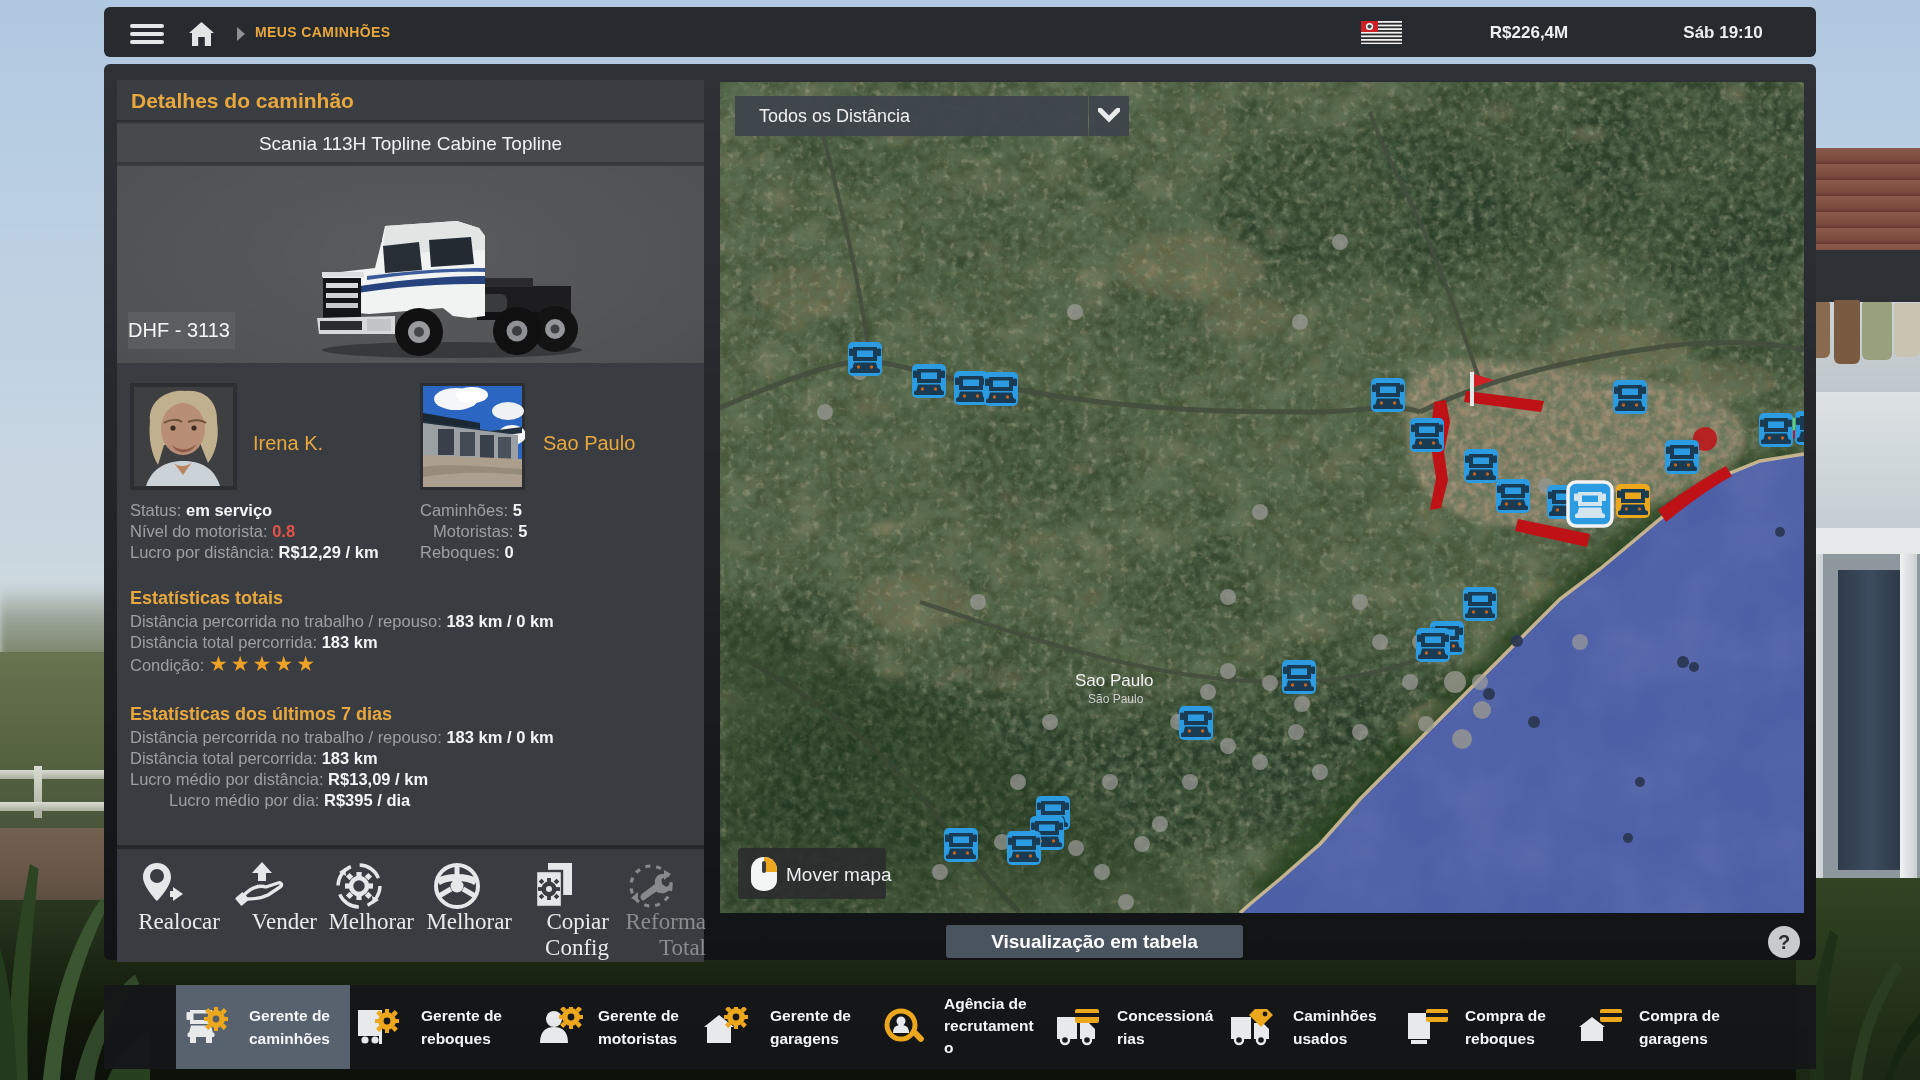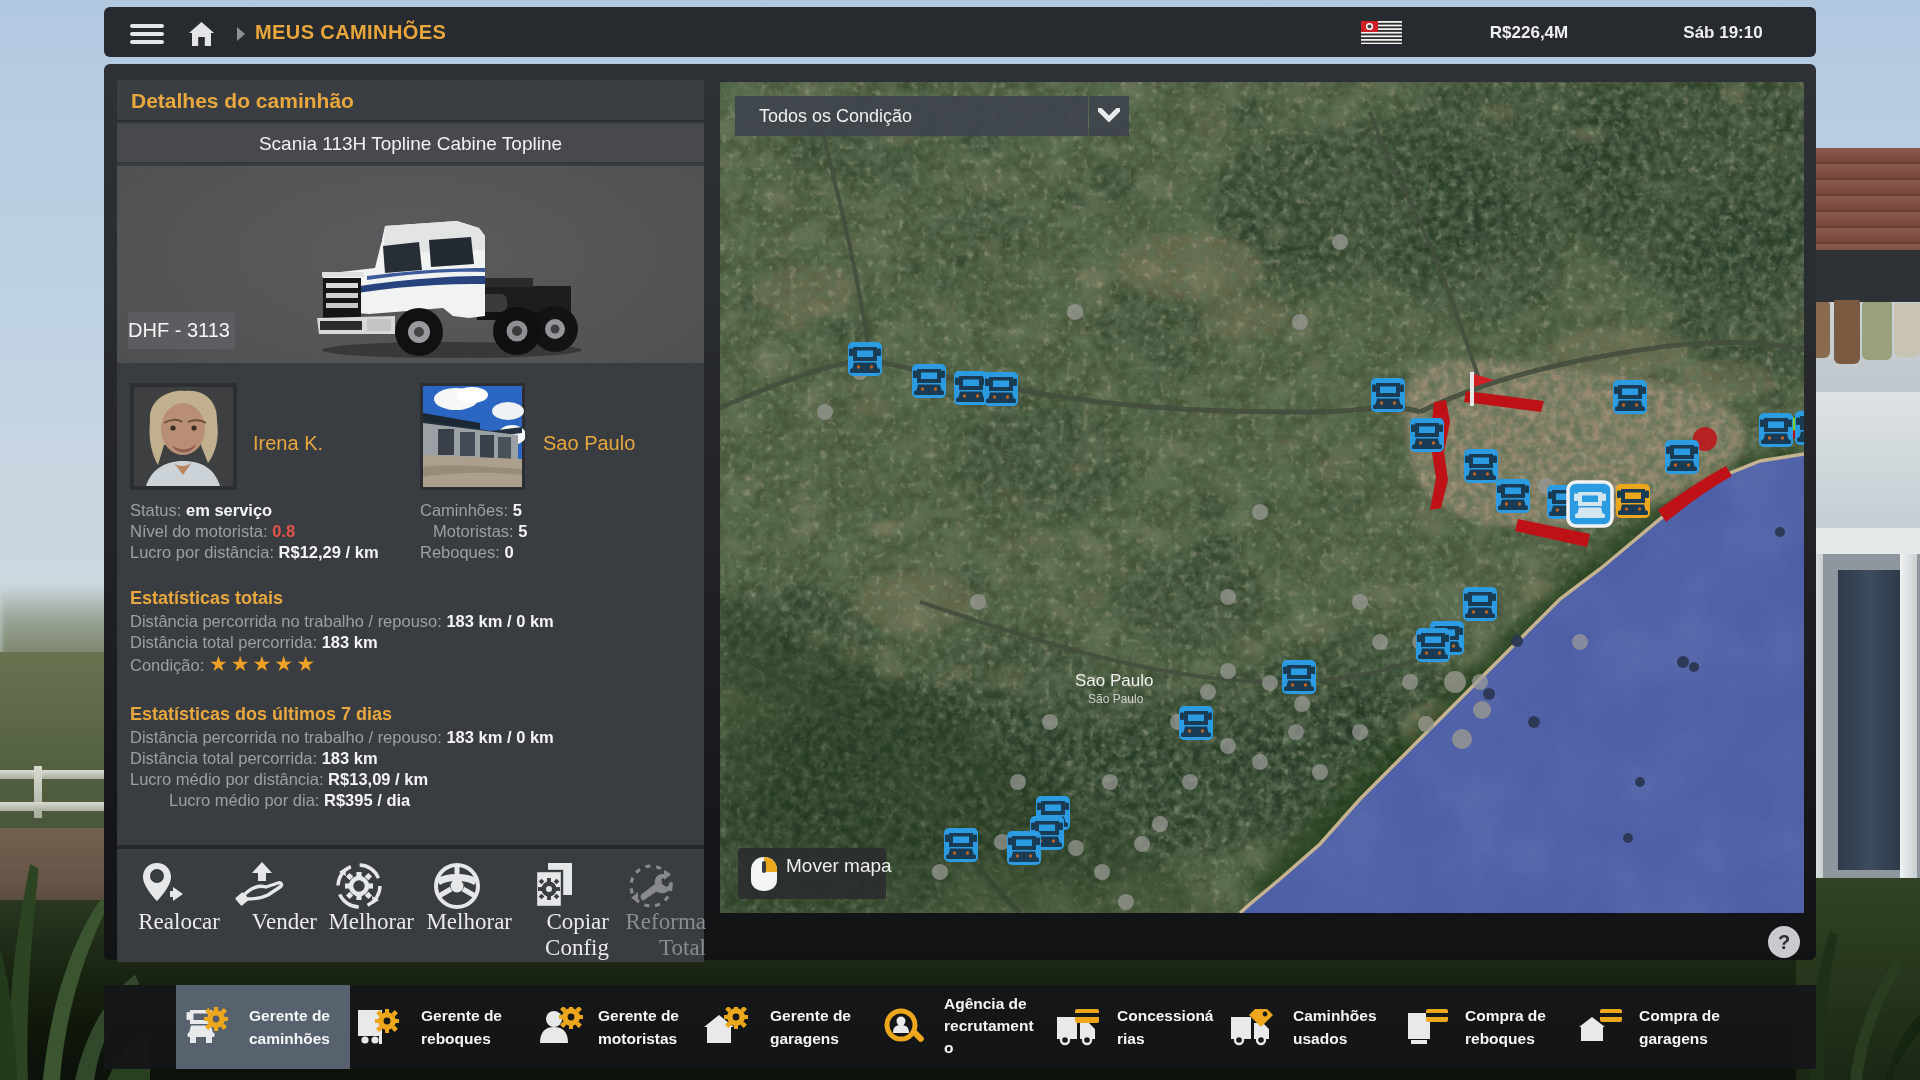--- a/index.html
+++ b/index.html
@@ -27,21 +27,21 @@
   .cloth { position:absolute; border-radius:2px 2px 6px 6px; }
   #wallR2 { position:absolute; left:1796px; top:392px; width:124px; height:140px; background:linear-gradient(180deg,#dde2e4,#c3cdd2); }
   #beamR { position:absolute; left:1796px; top:528px; width:124px; height:26px; background:#e6e9ea; }
   #porch { position:absolute; left:1796px; top:554px; width:124px; height:330px; background:#8e979e; }
   #doorR { position:absolute; left:1838px; top:570px; width:64px; height:300px; background:linear-gradient(90deg,#2e3b4a,#3c4c5e 50%,#2c3947); }
   .col { position:absolute; width:17px; background:linear-gradient(90deg,#f0f2f2,#c9cfd2); }
   #grassR { position:absolute; left:1796px; top:878px; width:124px; height:202px; background:linear-gradient(180deg,#324424,#1b2713); }
   
   #topbar { position:absolute; left:104px; top:7px; width:1712px; height:50px; background:#272b30; border-radius:6px; }
   .hline { position:absolute; left:26px; width:34px; height:4px; background:#e4e6e7; border-radius:2px; }
-  #crumb { position:absolute; left:151px; top:0; height:50px; line-height:51px; color:#e9a63b; font-size:20px; font-weight:bold; letter-spacing:.4px; }
+  #crumb { position:absolute; left:151px; top:0; height:50px; line-height:51px; color:#e9a63b; font-size:14px; font-weight:bold; letter-spacing:.4px; }
   #money { position:absolute; left:1335px; top:0; width:180px; text-align:center; height:50px; line-height:51px; color:#edeff0; font-size:17px; font-weight:bold; }
   #clock { position:absolute; left:1544px; top:0; width:150px; text-align:center; height:50px; line-height:51px; color:#edeff0; font-size:17px; font-weight:bold; }
   
   #panel { position:absolute; left:104px; top:64px; width:1712px; height:896px; border-radius:6px;
            background:linear-gradient(180deg,#2e3136 0%,#292c30 25%,#202225 55%,#17181b 80%,#121315 100%); }
   
   #card { position:absolute; left:13px; top:16px; width:587px; height:882px; background:#393d41; }
   #cardhead { position:absolute; left:0; top:0; width:587px; height:42px; background:#3a3e42; border-bottom:2px solid #2b2e32;
               color:#e9a83e; font-size:21px; font-weight:bold; line-height:42px; padding-left:14px; }
   #cardtitle { position:absolute; left:0; top:44px; width:587px; height:40px; background:#47494d; border-bottom:2px solid #35383c;
@@ -642,36 +642,37 @@
 <g opacity="0.95">
 <path d="M-12 -12 L12 -12 L12 2 L-12 2 Z M-8 -8.5 L8 -8.5 L8 -2 L-8 -2 Z" fill="#dde9f0" fill-rule="evenodd"></path>
 <rect x="-16" y="-10.5" width="4" height="7.5" rx="1" fill="#dde9f0"></rect>
 <rect x="12" y="-10.5" width="4" height="7.5" rx="1" fill="#dde9f0"></rect>
 <path d="M-11 3.5 L11 3.5 L13.5 13 L-13.5 13 Z" fill="#dde9f0"></path>
 <rect x="-15" y="9.5" width="30" height="4.5" rx="1.5" fill="#dde9f0"></rect>
 </g>
         </g>
 </svg>
 <div id="ddrop">
-  <div id="ddmain">Todos os Condição</div>
+  <div id="ddmain">Todos os Distância</div>
   <div id="ddarr">
           <svg class="abs" style="left:9px;top:12px;" width="22" height="16" viewBox="0 0 22 16">
             <path d="M2 2 L11 11 L20 2" fill="none" stroke="#e8eaeb" stroke-width="5" stroke-linecap="square"></path>
           </svg>
         </div>
 </div>
 <div id="mover">
   <svg class="abs" style="left:12px;top:8px;" width="28" height="36" viewBox="0 0 28 36">
     <path d="M14 1 C 22 1 27 7 27 14 L27 24 C 27 31 21 35 14 35 C 7 35 1 31 1 24 L1 14 C 1 7 6 1 14 1 Z" fill="#f4f5f5"></path>
     <path d="M14 1 C 22 1 27 7 27 14 L27 16 L14 16 Z" fill="#eda71d"></path>
     <rect x="12" y="5" width="4" height="12" rx="2" fill="#3a3d40"></rect>
   </svg>
-  <span style="position:absolute;left:48px;top:7px;">Mover mapa</span>
+  <span style="position:absolute;left:48px;top:16px;">Mover mapa</span>
 </div>
 </div>
+  <div class="vbtn" id="vb1">Visualização em tabela</div>
   <div id="helpq">?</div>
 </div>
 
 <div id="navbar">
   <div id="navact"></div>
 
   <svg class="nicon" style="left:80px;" viewBox="0 0 46 40">
     <path d="M6 3 L28 3 L28 17 L6 17 Z M9.5 6.5 L24.5 6.5 L24.5 13 L9.5 13 Z" fill="#e8e9ea" fill-rule="evenodd"></path>
     <rect x="2.5" y="5" width="3.5" height="8" rx="1" fill="#e8e9ea"></rect>
       <rect x="28" y="5" width="3.5" height="8" rx="1" fill="#e8e9ea"></rect>

